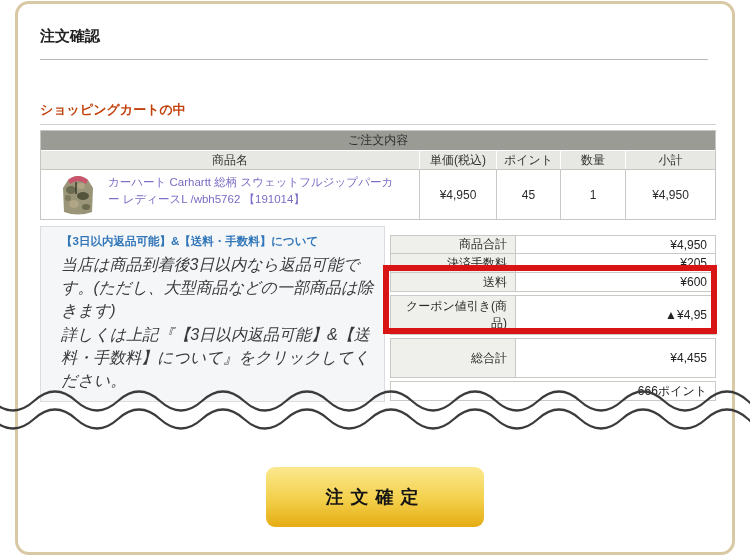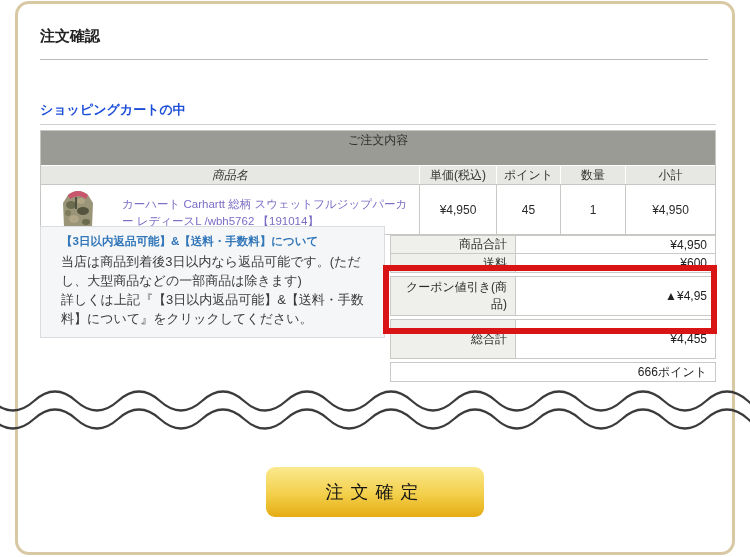--- a/index.html
+++ b/index.html
@@ -3,64 +3,64 @@
 <meta charset="utf-8">
 <style>
   html,body{margin:0;padding:0;background:#fff;}
   body{font-family:"Liberation Sans","DejaVu Sans",sans-serif;color:#2b2b2b;}
   .stage{position:relative;width:750px;height:557px;background:#fff;overflow:hidden;}
   .card-border{position:absolute;left:15px;top:1px;right:15px;bottom:2px;
     border:3px solid #d9c8a4;border-radius:14px;pointer-events:none;}
 
   .page-title{position:absolute;left:40px;top:27px;font-size:15px;font-weight:bold;color:#222;}
   .rule-1{position:absolute;left:40px;top:59px;width:668px;height:0;border-top:1px solid #b9b9b9;}
-  .section-title{position:absolute;left:40px;top:101px;font-size:13px;font-weight:bold;color:#1d4ed8;}
+  .section-title{position:absolute;left:40px;top:101px;font-size:13px;font-weight:bold;color:#c2410c;}
   .rule-2{position:absolute;left:40px;top:124px;width:676px;height:0;border-top:1px solid #cfcfcb;}
 
   
   .order-table{position:absolute;left:40px;top:130px;width:676px;border:1px solid #c6c6c2;
     box-sizing:border-box;font-size:12px;}
-  .ot-caption{height:34px;line-height:19px;background:#9b9b95;color:#2e2e2e;text-align:center;}
+  .ot-caption{height:19px;line-height:19px;background:#9b9b95;color:#2e2e2e;text-align:center;}
   .ot-head{display:flex;height:18px;line-height:18px;background:#e7e7e3;border-top:1px solid #fff;}
   .ot-head .cell{box-sizing:border-box;text-align:center;border-left:1px solid #fff;color:#333;}
-  .ot-head .cell:first-child{border-left:none;font-style:italic;}
+  .ot-head .cell:first-child{border-left:none;}
   .ot-body{display:flex;height:49px;background:#fff;border-top:1px solid #c6c6c2;}
   .ot-body .cell{box-sizing:border-box;text-align:center;border-left:1px solid #c9c9c5;
     display:flex;align-items:center;justify-content:center;}
   .ot-body .cell:first-child{border-left:none;justify-content:flex-start;text-align:left;}
   .c-name{width:378px;}.c-price{width:77px;}.c-pts{width:64px;}.c-qty{width:65px;}.c-sub{width:90px;}
-  .prod-wrap{display:flex;align-items:flex-end;gap:27px;padding-left:20px;}
+  .prod-wrap{display:flex;align-items:flex-start;gap:13px;padding-left:20px;}
   .prod-thumb{width:34px;height:42px;flex:0 0 auto;}
   .prod-link{color:#7b6bc4;font-size:11.5px;line-height:1.5;width:292px;text-decoration:none;cursor:pointer;}
 
   
   .policy-box{position:absolute;left:40px;top:226px;width:345px;box-sizing:border-box;
     background:#f4f6f8;border:1px solid #d9dde0;padding:7px 9px 9px 20px;}
   .policy-link{color:#3176b8;font-size:11.5px;font-weight:bold;cursor:pointer;text-decoration:none;display:block;margin-bottom:4px;}
-  .policy-text{font-size:13px;color:#3a3a3a;line-height:1.45;margin:0;}
+  .policy-text{font-size:16px;color:#3a3a3a;line-height:1.45;margin:0;font-style:italic;}
 
   
   .summary{position:absolute;left:390px;top:235px;width:326px;font-size:12px;}
   .srow{display:flex;border:1px solid #c9c9c5;box-sizing:border-box;background:#fff;}
   .srow + .srow{border-top:none;}
   .srow.gap{border-top:1px solid #c9c9c5;margin-top:3px;}
   .s-label{width:125px;box-sizing:border-box;background:#efefeb;text-align:right;
     padding-right:8px;border-right:1px solid #c9c9c5;display:flex;align-items:center;justify-content:flex-end;}
   .s-value{flex:1;text-align:right;padding-right:8px;display:flex;align-items:center;justify-content:flex-end;color:#222;}
   .h19{height:19px;}.h27{height:40px;}.h20{height:20px;}
 
   .red-box{position:absolute;left:383px;top:265px;width:334px;height:69px;
     border:6px solid #d81414;box-sizing:border-box;pointer-events:none;z-index:6;}
 
   .wave{position:absolute;left:0;top:380px;width:750px;height:60px;z-index:4;}
 
-  .confirm-btn{position:absolute;left:50%;transform:translateX(-50%);top:467px;width:218px;height:50px;
+  .confirm-btn{position:absolute;left:50%;transform:translateX(-50%);top:467px;width:218px;height:60px;
     border:none;border-radius:9px;cursor:pointer;
     background:linear-gradient(#fbe98f 0%,#f3cf4a 55%,#e5ac13 100%);
-    font-family:inherit;font-size:18px;font-weight:normal;color:#141414;letter-spacing:7px;padding-left:7px;}
+    font-family:inherit;font-size:18px;font-weight:bold;color:#141414;letter-spacing:7px;padding-left:7px;}
 </style>
 </head>
 <body>
 
 <div class="stage">
 
   <div class="card-border"></div>
 
   <div class="page-title">注文確認</div>
   <div class="rule-1"></div>
@@ -106,20 +106,24 @@
     <p class="policy-text">当店は商品到着後3日以内なら返品可能です。(ただし、大型商品などの一部商品は除きます)</p>
     <p class="policy-text">詳しくは上記『【3日以内返品可能】&amp;【送料・手数料】について』をクリックしてください。</p>
   </div>
 
   <div class="summary">
     <div class="srow h19">
       <div class="s-label">商品合計</div>
       <div class="s-value">¥4,950</div>
     </div>
     <div class="srow h19">
+      <div class="s-label">決済手数料</div>
+      <div class="s-value">¥205</div>
+    </div>
+    <div class="srow h19">
       <div class="s-label">送料</div>
       <div class="s-value">¥600</div>
     </div>
     <div class="srow gap h27">
       <div class="s-label">クーポン値引き(商品)</div>
       <div class="s-value">▲¥4,95</div>
     </div>
     <div class="srow gap h27">
       <div class="s-label">総合計</div>
       <div class="s-value">¥4,455</div>

